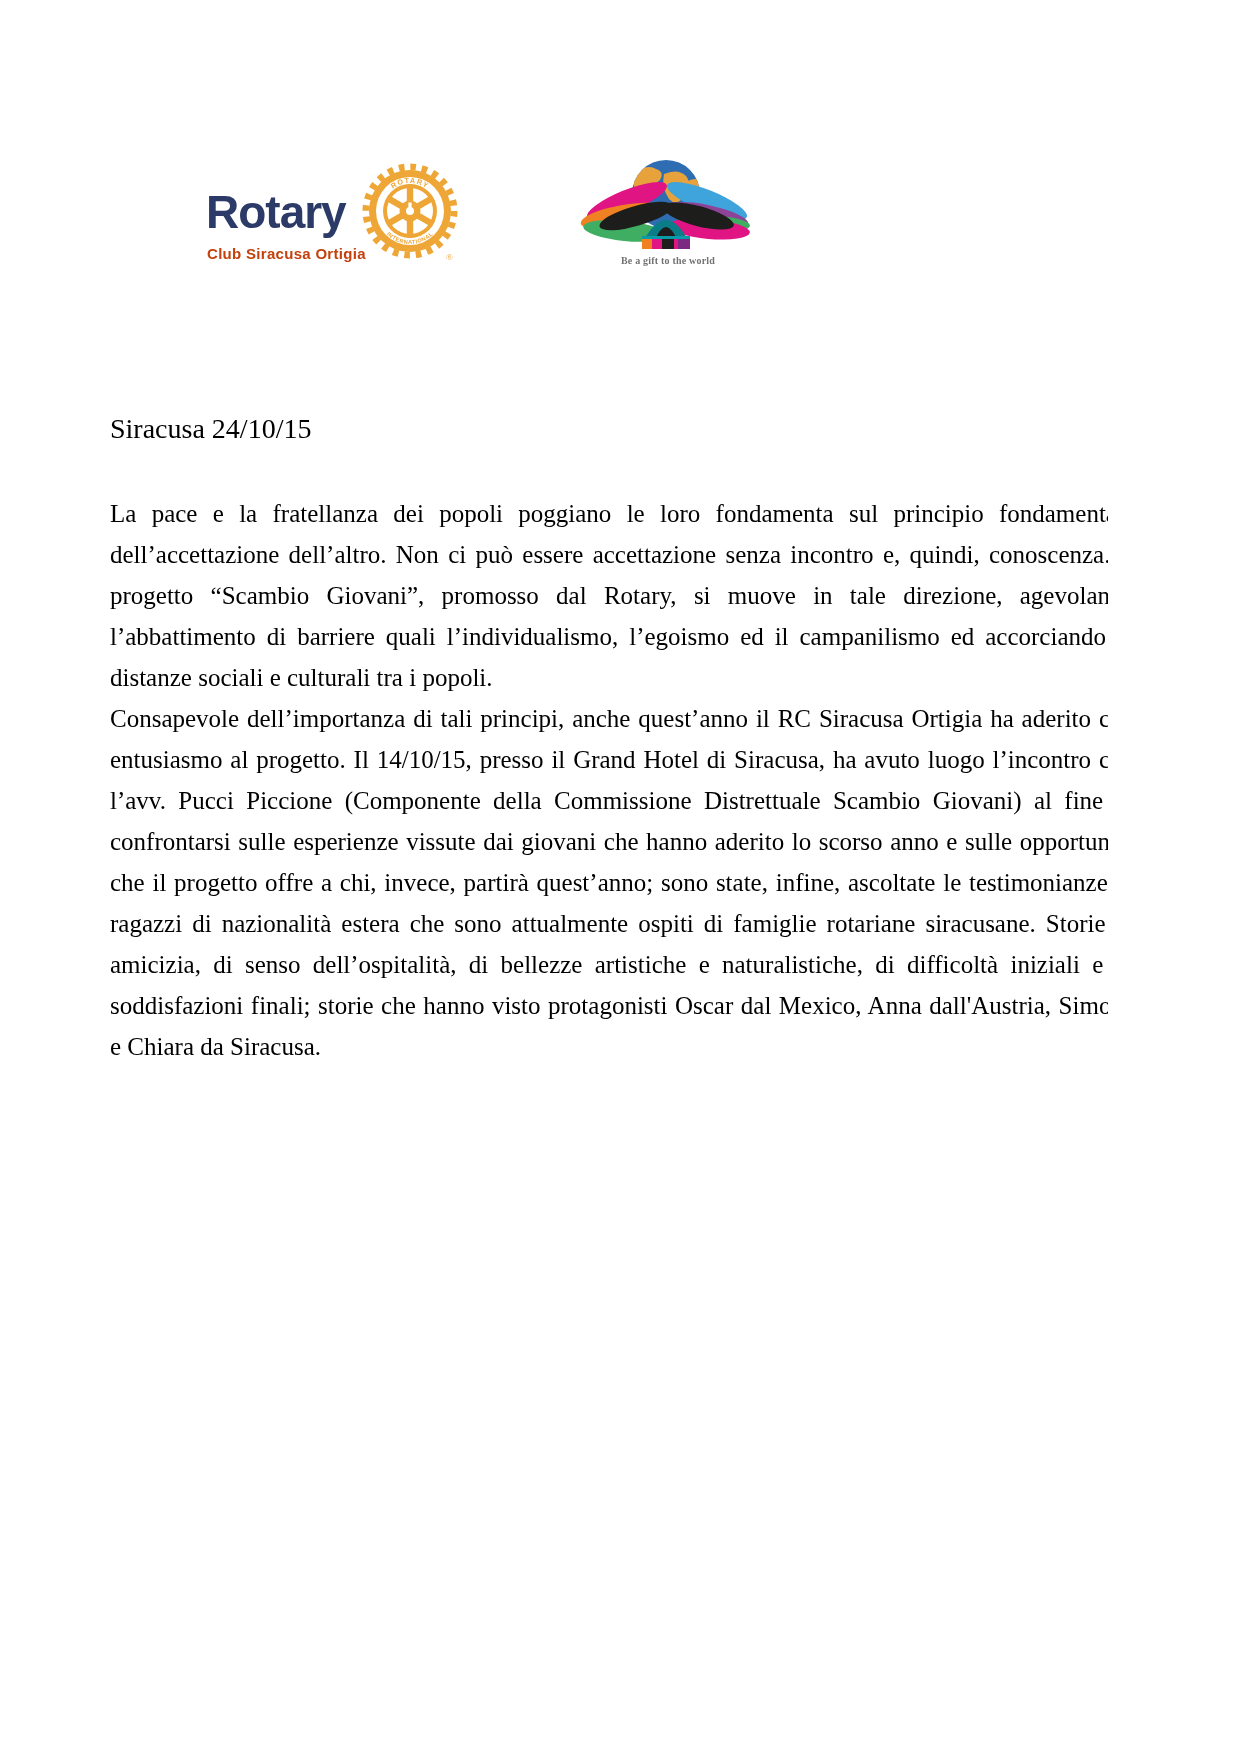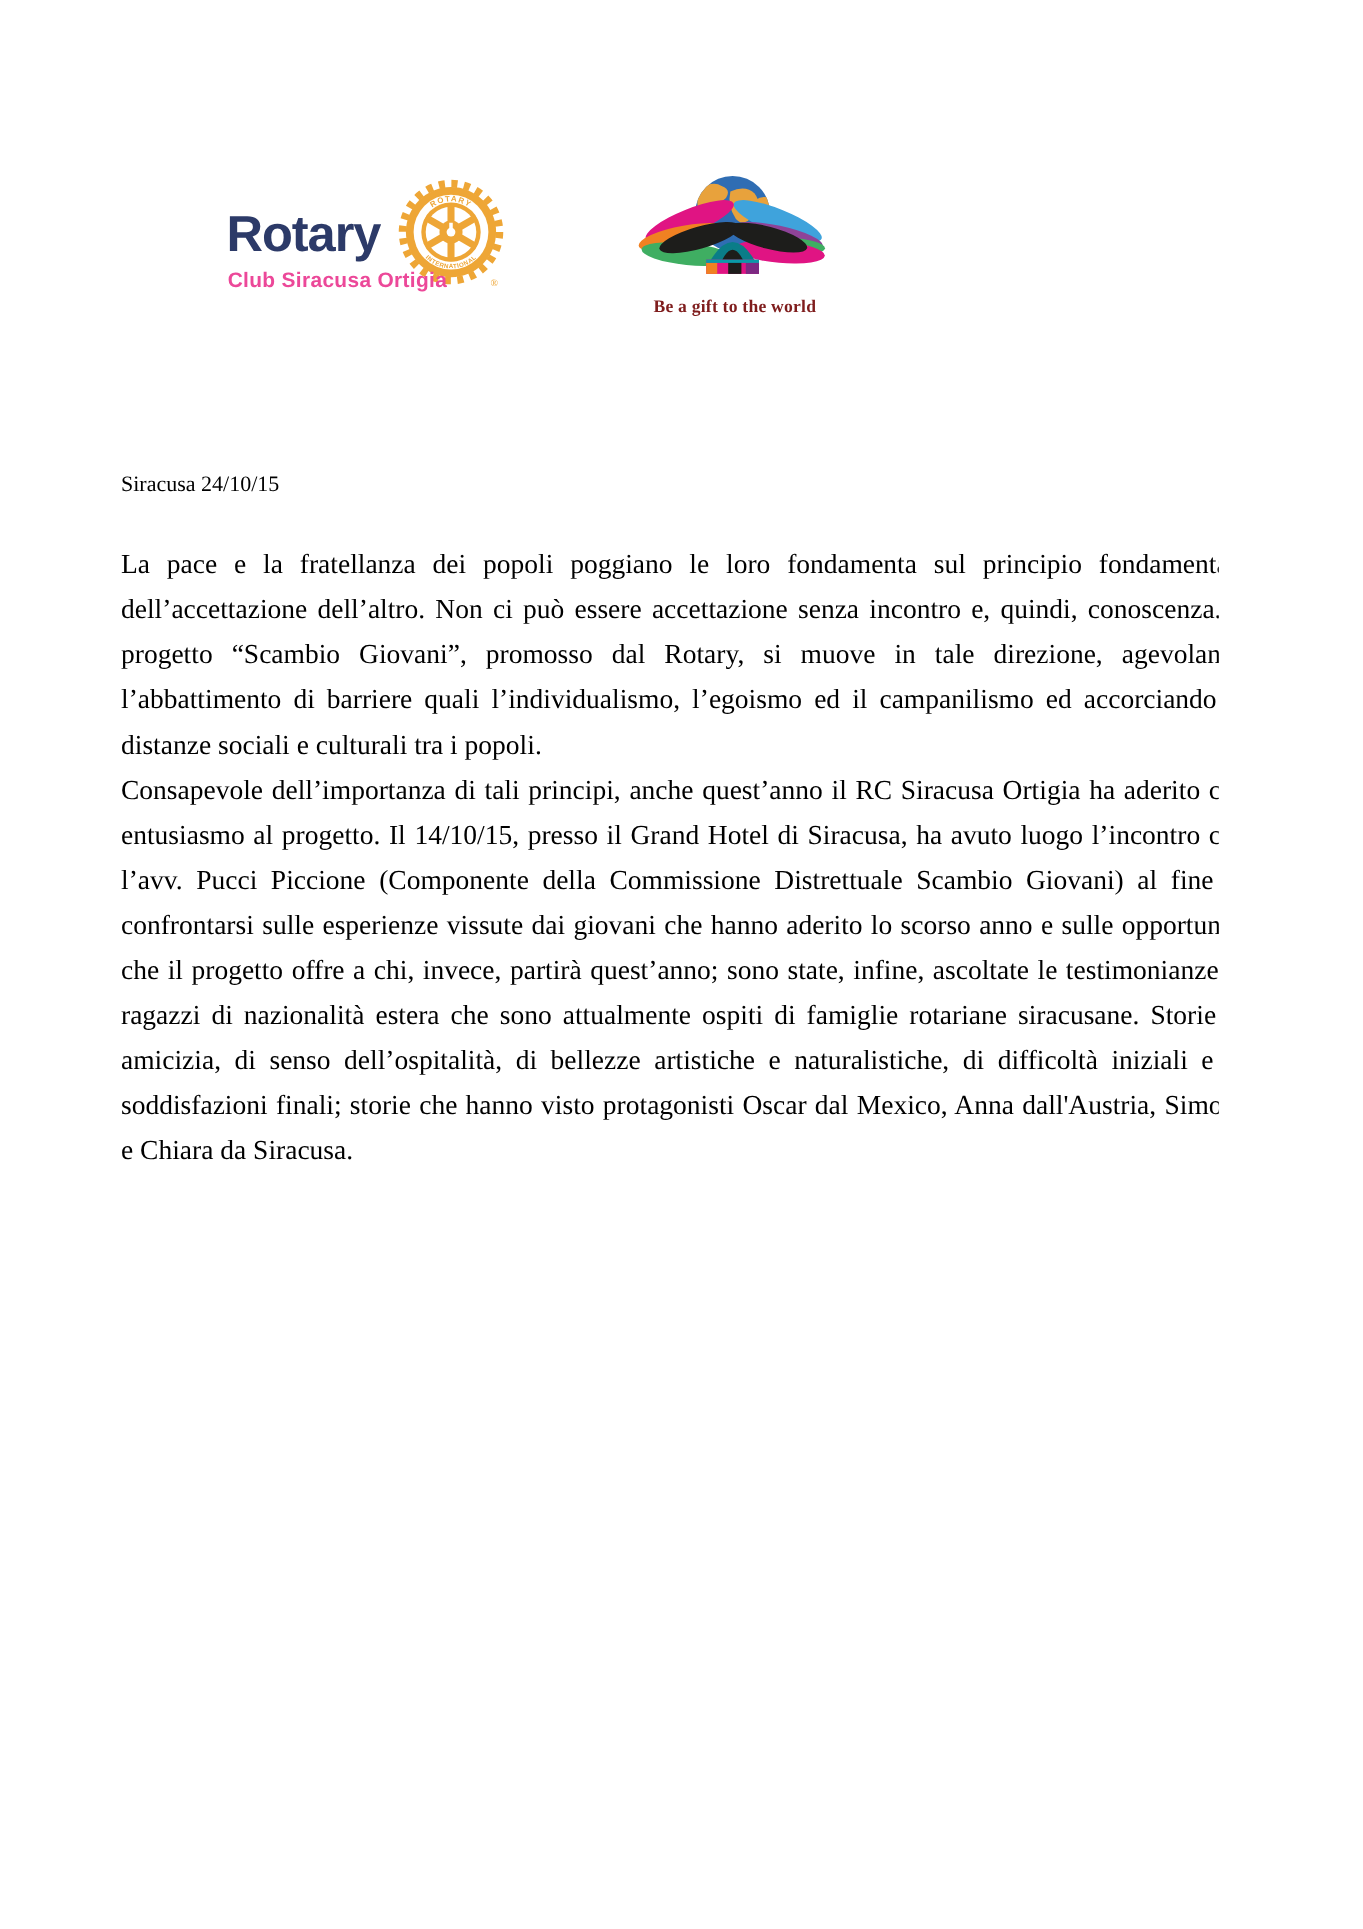--- a/index.html
+++ b/index.html
@@ -18,48 +18,48 @@
   .rotary-wordmark {
     position: absolute; left: 206px; top: 189px;
     font-family: "Liberation Sans", sans-serif;
     font-weight: 700; font-size: 46px; line-height: 1;
     letter-spacing: -1px; color: #2c3a68;
     white-space: nowrap;
   }
   .club-name {
     position: absolute; left: 207px; top: 246px;
     font-family: "Liberation Sans", sans-serif;
-    font-weight: 700; font-size: 19px; line-height: 1;
-    letter-spacing: 0.3px; color: #ec4899;
+    font-weight: 700; font-size: 15px; line-height: 1;
+    letter-spacing: 0.3px; color: #c2410c;
     white-space: nowrap;
   }
   .wheel-svg { position: absolute; left: 360px; top: 161px; width: 100px; height: 102px; }
 
   
   .theme-logo { position: absolute; left: 578px; top: 156px; width: 180px; text-align: center; }
   .theme-svg { display: block; width: 180px; height: 96px; }
   .theme-tagline {
-    margin-top: 20px;
+    margin-top: 4px;
     font-family: "Liberation Serif", serif;
-    font-weight: 700; font-size: 16px; line-height: 1;
-    color: #7f1d1d; letter-spacing: 0.2px;
+    font-weight: 700; font-size: 10px; line-height: 1;
+    color: #737373; letter-spacing: 0.2px;
     white-space: nowrap;
   }
 
   
   .doc-title {
     position: absolute; left: 0; top: 322px; width: 1239px;
     margin: 0; text-align: center;
     font-family: "Liberation Serif", serif;
     font-weight: 700; font-size: 30px; line-height: 1.2;
     color: #000000;
   }
   .dateline {
-    position: absolute; left: 110px; top: 428px;
-    font-size: 20px; line-height: 1.2;
+    position: absolute; left: 110px; top: 412px;
+    font-size: 28px; line-height: 1.2;
   }
   .doc-body {
     position: absolute; left: 110px; top: 493px; width: 1025px;
   }
   .doc-body p {
     margin: 0;
     font-size: 25px;
     line-height: 41px;
     text-align: justify;
     text-justify: inter-word;

